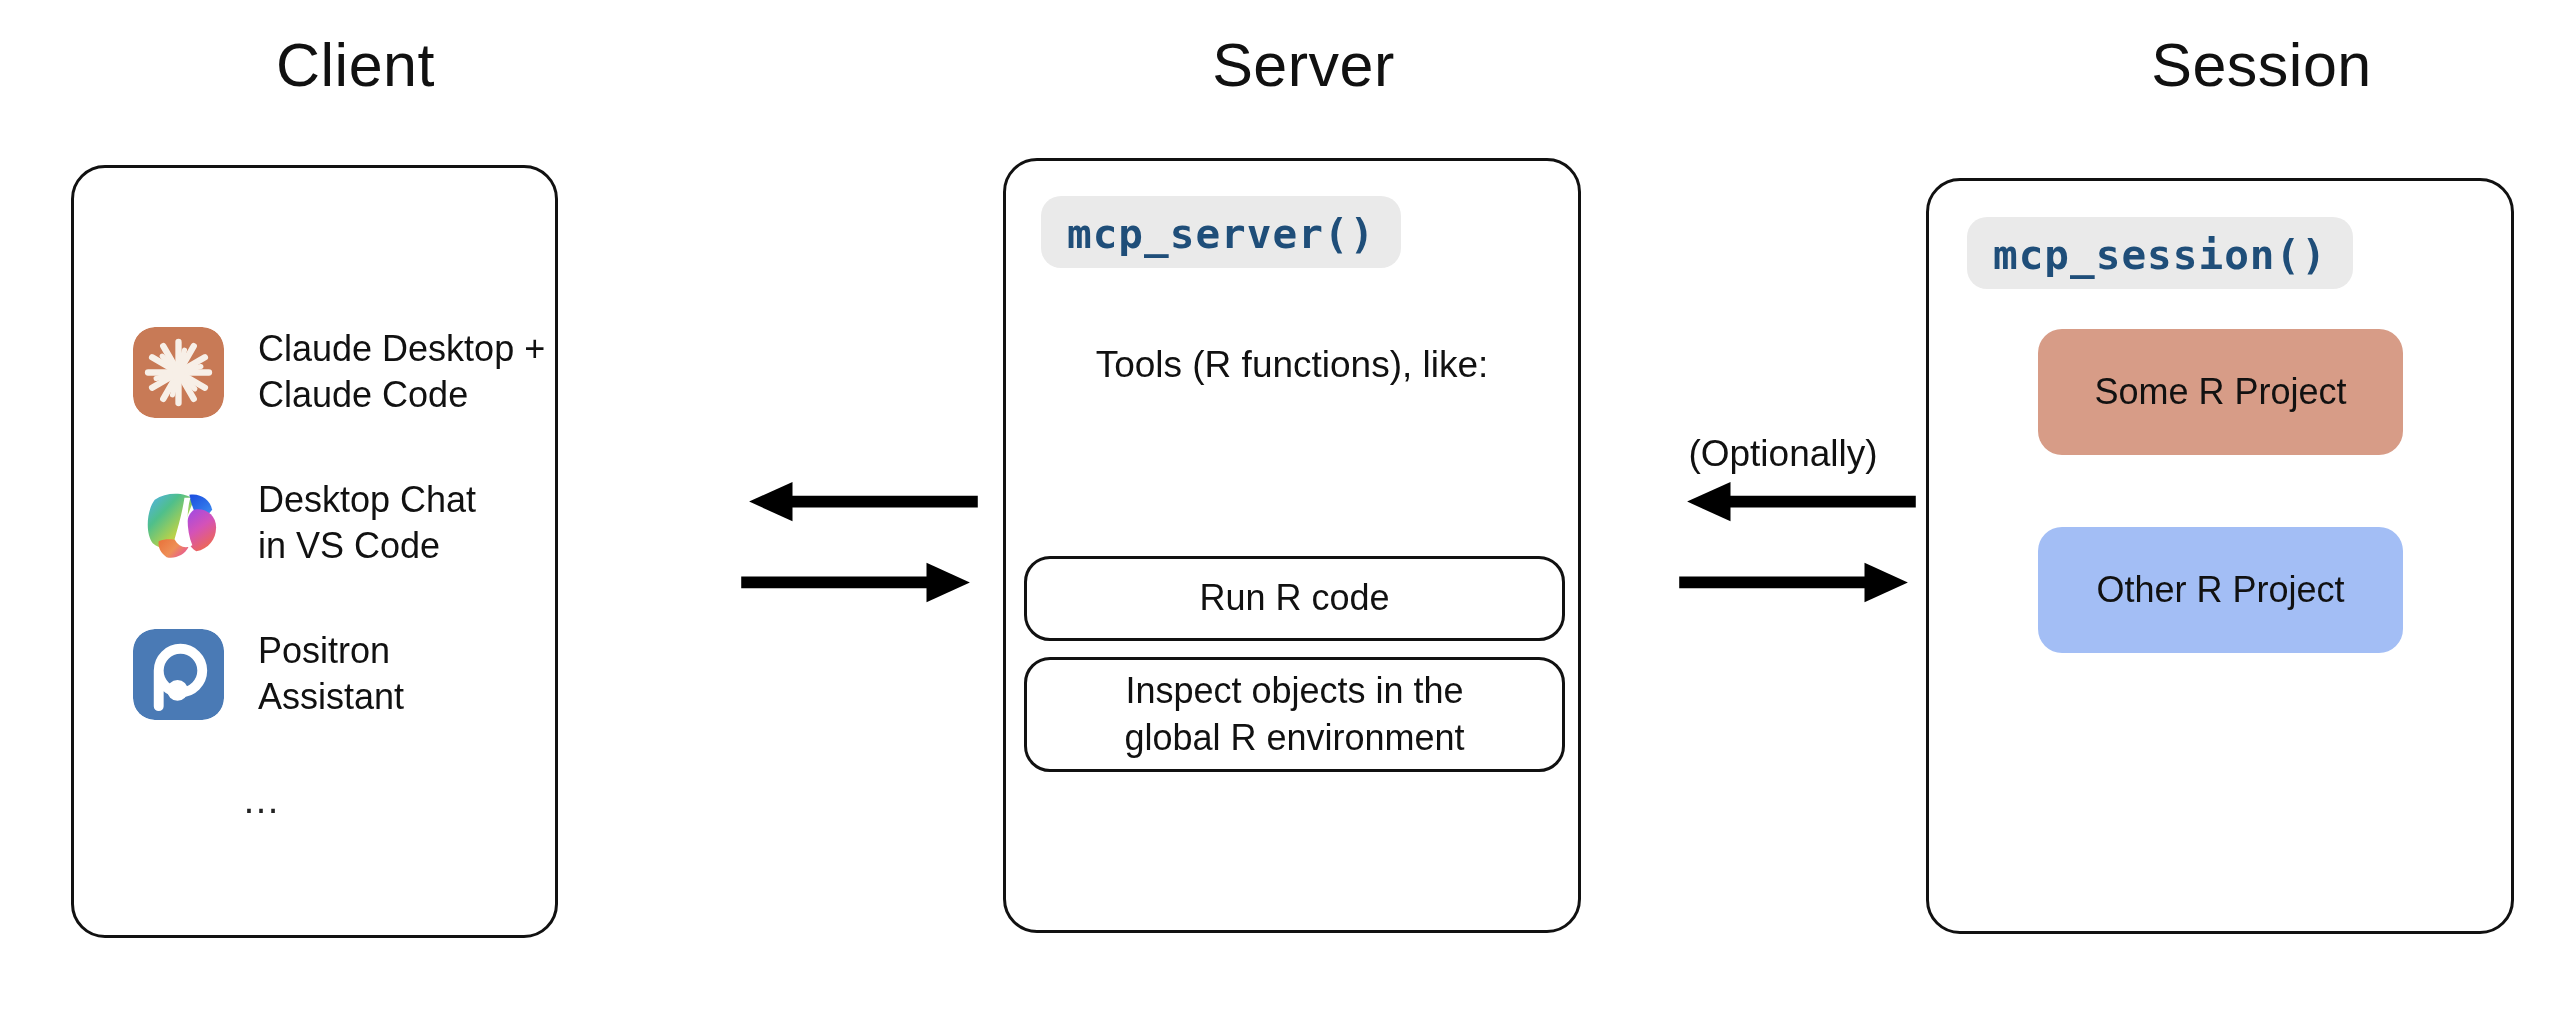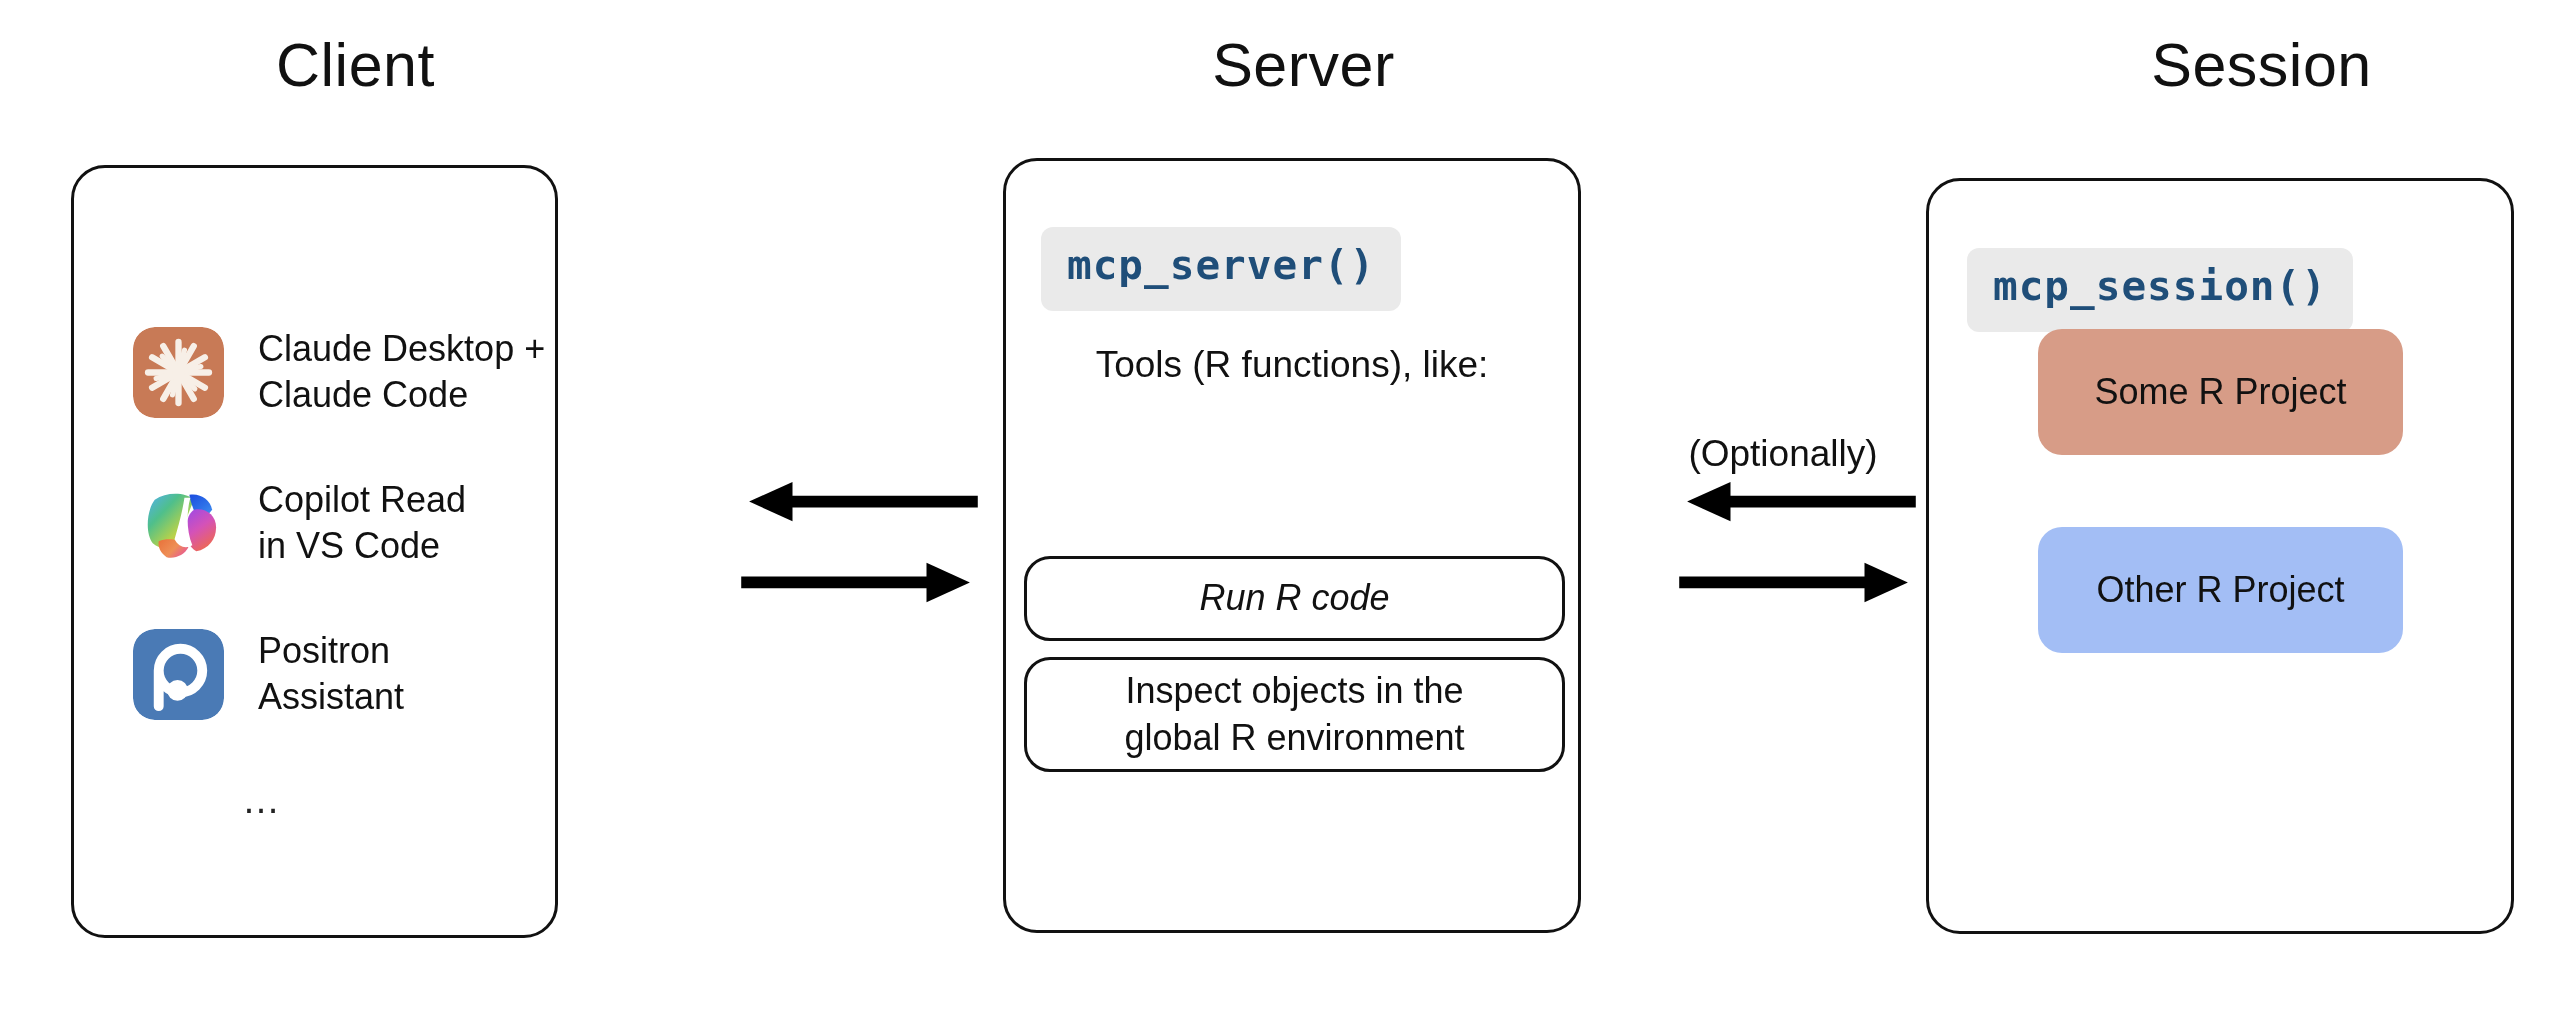--- a/index.html
+++ b/index.html
@@ -81,29 +81,28 @@
     flex: 0 0 91px;
     border-radius: 22px;
     overflow: hidden;
     display: block;
   }
 
   
   .code-chip {
     position: absolute;
     background: #EAEAEA;
-    border-radius: 12px;
-    padding: 14px 26px 22px 26px;
+    border-radius: 20px;
+    padding: 14px 26px 10px 26px;
     font-family: "DejaVu Sans Mono", monospace;
     font-size: 41px;
     font-weight: 700;
     color: #1F4E79;
     letter-spacing: 1px;
     white-space: nowrap;
-    margin-top: 31px;
   }
   #chip-server  { left: 35px; top: 35px; }
   #chip-session { left: 38px; top: 36px; }
 
   
   .tools-caption {
     position: absolute;
     left: 0;
     top: 183px;
     width: 100%;
@@ -123,21 +122,21 @@
     justify-content: center;
     text-align: center;
     font-size: 36px;
     line-height: 1.3;
     color: #111111;
     background: #ffffff;
     white-space: pre-line;
     padding: 0 18px;
   }
   #tool-0 { top: 265px; height: 115px; }
-  #tool-1 { top: 395px; height: 85px; font-style: italic;  }
+  #tool-1 { top: 395px; height: 85px;  }
   #tool-2 { top: 496px; height: 115px; }
 
   
   .project-box {
     position: absolute;
     box-sizing: border-box;
     border-radius: 24px;
     display: flex;
     align-items: center;
     justify-content: center;
@@ -235,21 +234,21 @@
                 <stop offset="100%" stop-color="#E85E8E"></stop>
               </linearGradient>
             </defs>
             <path d="M22 22 C34 14 52 14 62 22 C56 34 52 46 50 60 C44 72 28 74 20 66 C12 56 14 32 22 22 Z" fill="url(#cpA)"></path>
             <path d="M57 17 C68 15 78 22 80 32 C76 38 70 40 64 38 C60 30 58 23 57 17 Z" fill="url(#cpB)"></path>
             <path d="M62 32 C74 30 84 38 84 50 C84 62 76 72 64 74 C56 70 52 58 54 46 C56 38 58 34 62 32 Z" fill="url(#cpC)"></path>
             <path d="M26 64 C36 60 48 62 56 70 C52 78 42 82 34 80 C28 76 25 70 26 64 Z" fill="url(#cpD)"></path>
             <path d="M52 20 C50 34 46 48 42 62 C46 70 54 72 60 68 C54 54 54 34 58 20 Z" fill="#FFFFFF"></path>
           </svg>
         </span>
-        <span class="client-label">Copilot Read
+        <span class="client-label">Desktop Chat
 in VS Code</span>
       </div>
 
       <div class="client-row">
         <span class="app-icon">
           <svg viewBox="0 0 92 92" width="91" height="91">
             <rect x="0" y="0" width="92" height="92" rx="22" fill="#4A7AB5"></rect>
             <path d="M26 78 L26 42 A22 22 0 1 1 48 64 A22 22 0 0 1 26 42" fill="none" stroke="#FFFFFF" stroke-width="10" stroke-linecap="round"></path>
             <circle cx="45" cy="62" r="10.5" fill="#FFFFFF"></circle>
           </svg>

